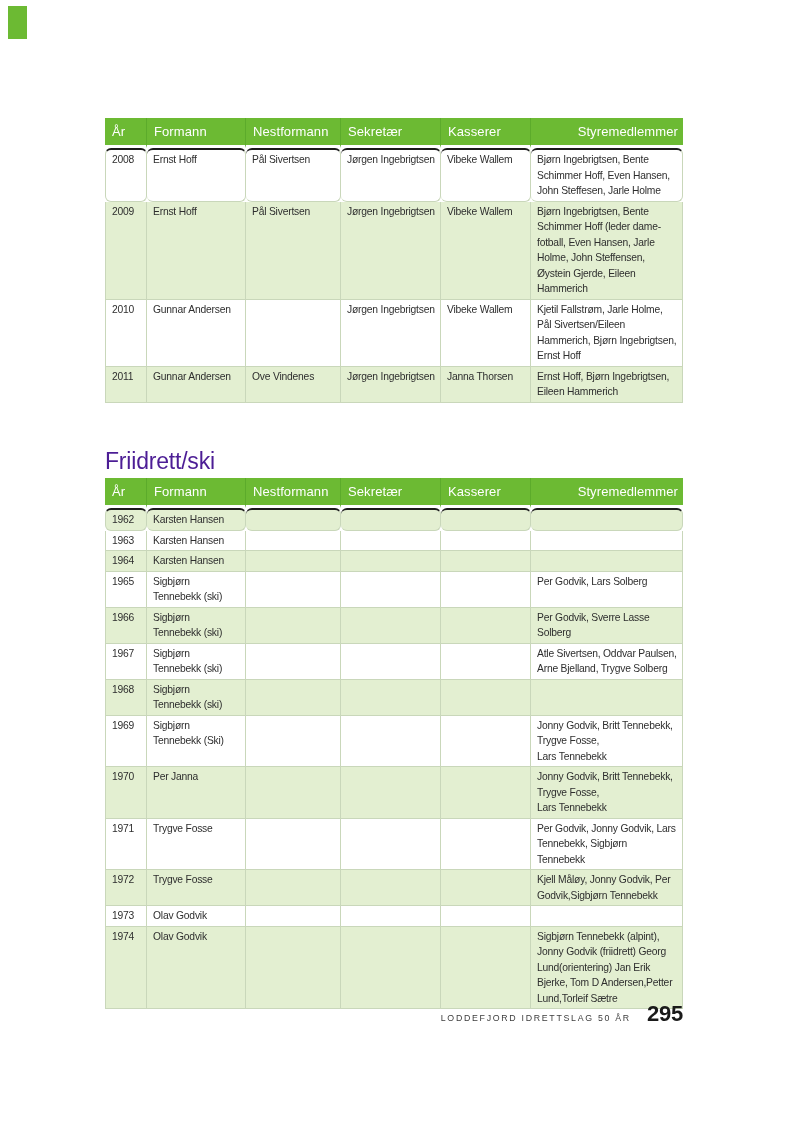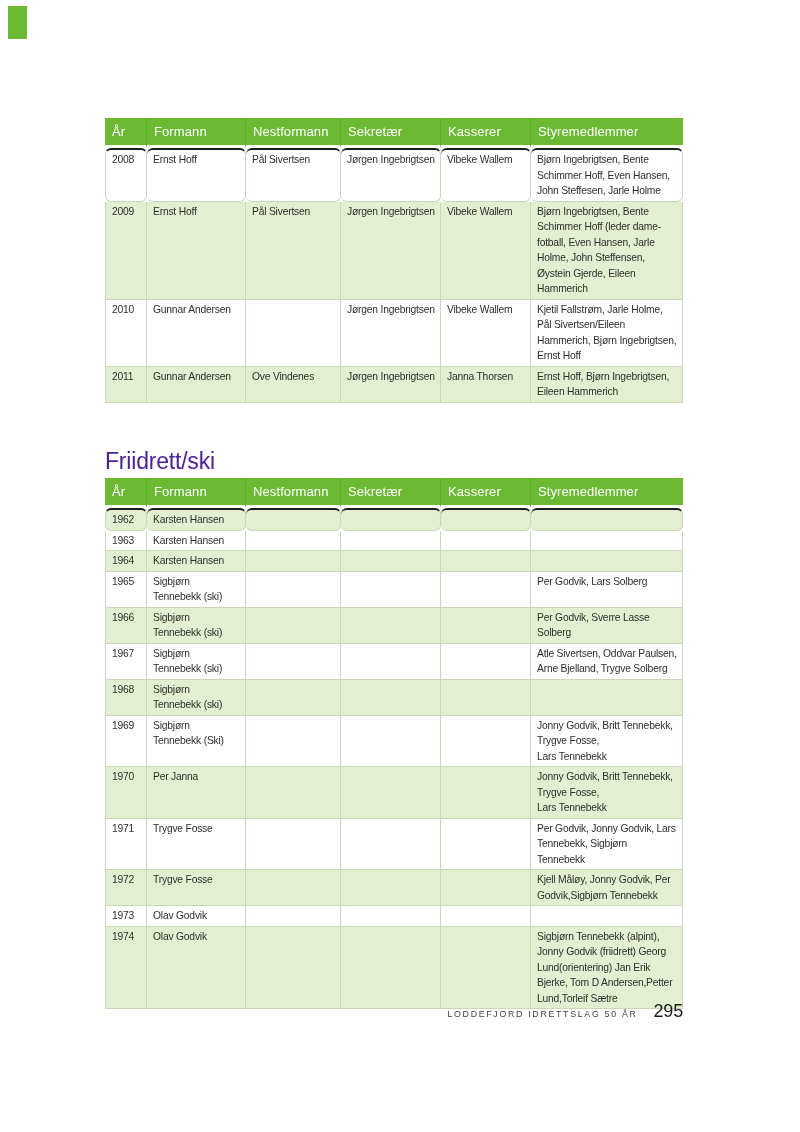--- a/index.html
+++ b/index.html
@@ -24,40 +24,40 @@
     table-layout:fixed; width:578px;
   }
   col.c1{width:42px} col.c2{width:99px} col.c3{width:95px}
   col.c4{width:100px} col.c5{width:90px} col.c6{width:152px}
   th {
     background:#6cba33; color:#ffffff; font-weight:400;
     font-size:13px; text-align:left; padding:6px 5px 6px 7px;
     border-right:1px solid #5cab2b; border-bottom:3px solid #ffffff;
     letter-spacing:0.1px; overflow:hidden; white-space:nowrap;
   }
-  th:last-child { border-right:none; }
+  th:last-child { border-right:none;text-align:right; }
   td {
     font-size:10.3px; line-height:15.5px; letter-spacing:-0.2px;
     color:#2e2e2e; vertical-align:top;
     padding:2px 5px 2px 6px;
     border-right:1px solid #c9d7ba; border-bottom:1px solid #c9d7ba;
     white-space:pre-line; overflow:hidden;
   }
   td:first-child { border-left:1px solid #c9d7ba; }
   tbody tr:first-child td { border-top:2px solid #1a1a1a;border-radius:6px; }
   tr.alt td { background:#e3efd1; }
   .footer {
     position:absolute; left:105px; top:1001px; width:578px;
     display:flex; justify-content:flex-end; align-items:baseline; gap:16px;
   }
   .footer .book {
     font-size:8.8px; letter-spacing:1.7px; color:#3d3d3d;
   }
   .footer .pagenum {
-    font-size:18px; color:#1a1a1a; letter-spacing:-0.2px;
+    font-size:22px; color:#1a1a1a; letter-spacing:-0.2px;font-weight:bold;
   }
 </style>
 </head>
 <body>
 
 <div class="corner-mark"></div>
 
 <div class="table-wrap t1">
   <table>
     <colgroup>

